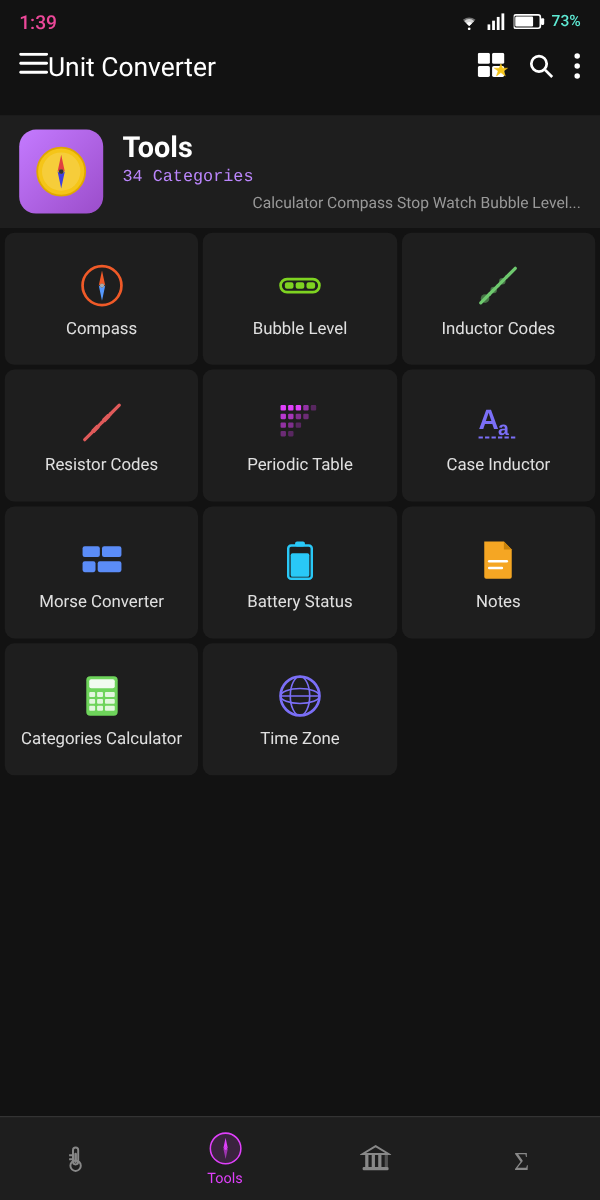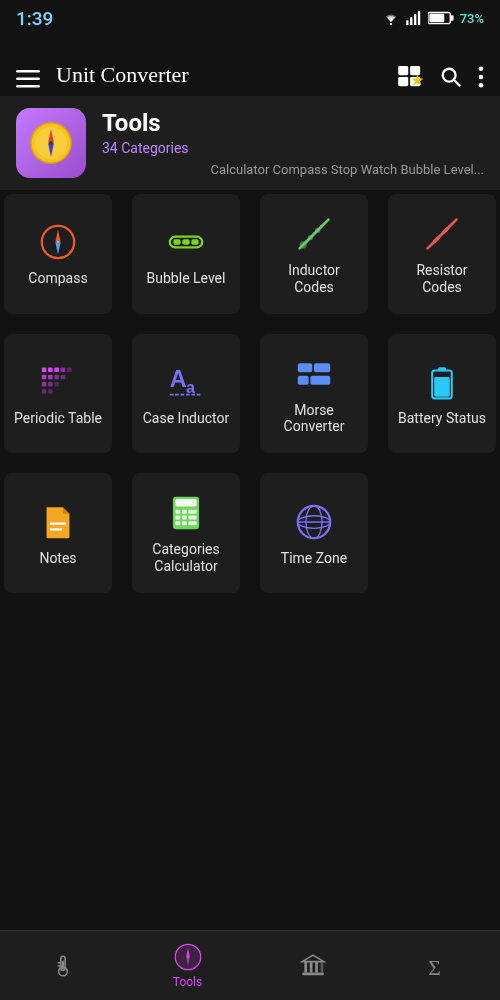--- a/index.html
+++ b/index.html
@@ -14,42 +14,40 @@
 
     
     .status-bar {
       display: flex;
       justify-content: space-between;
       align-items: center;
       padding: 6px 16px;
       height: 36px;
     }
     .status-time {
-      font-size: 19px;
+      font-size: 16px;
       font-weight: 500;
-      color: #7dd3fc;
+      color: #ec4899;
     }
     .status-icons {
       display: flex;
       align-items: center;
       gap: 6px;
     }
     .status-icons span {
       font-size: 13px;
       color: #5eead4;
     }
 
     
     .top-bar {
       display: flex;
-      align-items: flex-end;
+      align-items: flex-start;
       padding: 8px 16px;
       height: 60px;
-      gap: 16px;
-      font-family: Liberation Serif, serif;
     }
     .top-bar-title {
       flex: 1;
       font-size: 22px;
       font-weight: 400;
       color: #fff;
     }
     .top-bar-icons {
       display: flex;
       gap: 16px;
@@ -89,35 +87,36 @@
       font-size: 24px;
       font-weight: bold;
       color: #fff;
       line-height: 1.2;
     }
     .category-count {
       font-size: 14px;
       color: #bb86fc;
       margin-top: 2px;
       margin-bottom: 6px;
+      font-family: Liberation Mono, monospace;
     }
     .category-desc {
       font-size: 13px;
       color: #999;
       white-space: nowrap;
       overflow: hidden;
       text-overflow: ellipsis;
       text-align: right;
     }
 
     
     .grid-container {
       display: grid;
-      grid-template-columns: 1fr 1fr 1fr 1fr;
-      gap: 20px;
+      grid-template-columns: 1fr 1fr 1fr;
+      gap: 4px;
       padding: 4px;
       background: #121212;
     }
     .grid-item {
       background: #1e1e1e;
       border-radius: 8px;
       display: flex;
       flex-direction: column;
       align-items: center;
       justify-content: center;

